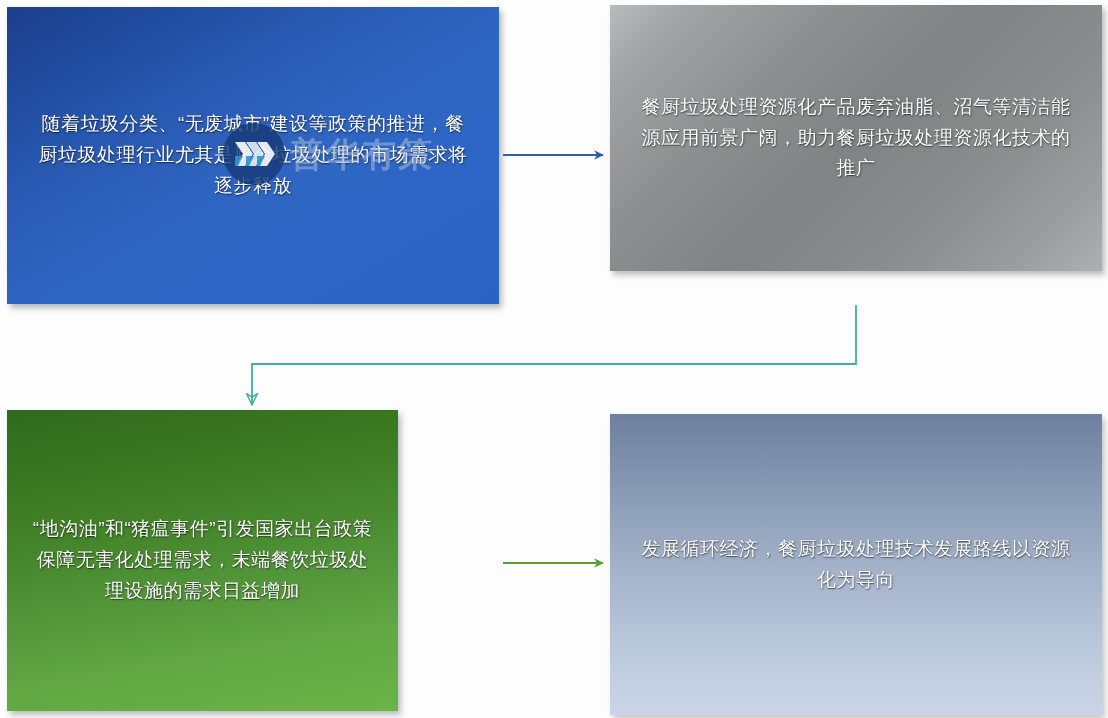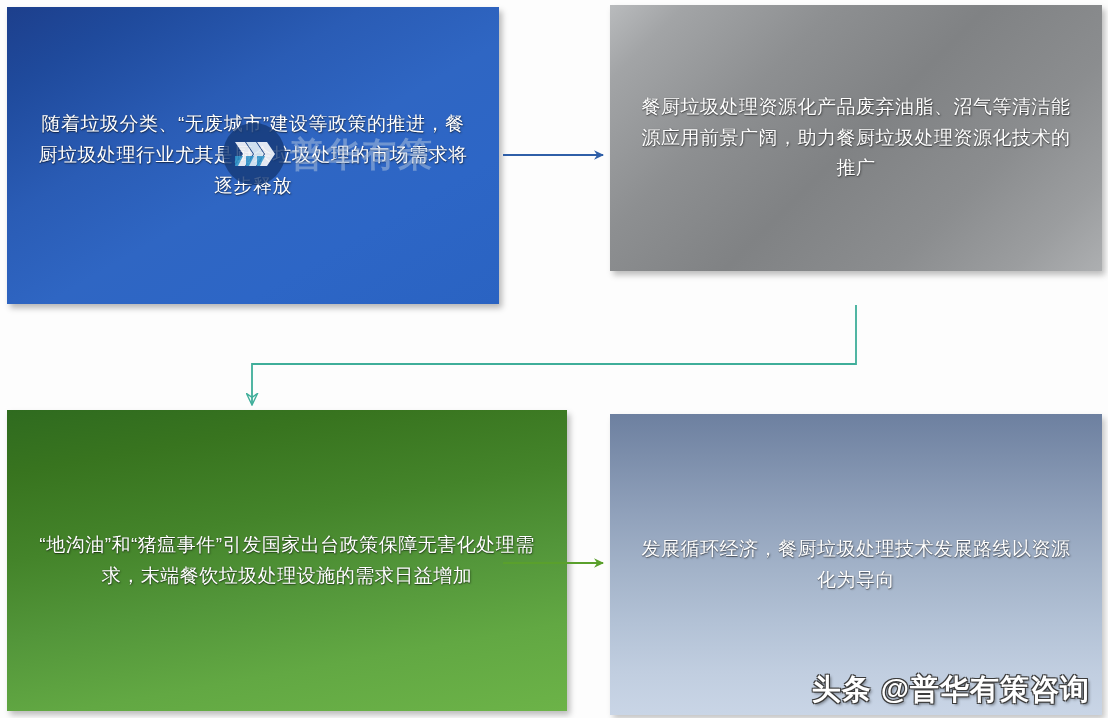--- a/index.html
+++ b/index.html
@@ -75,21 +75,21 @@
         #808284 50%,
         #8b8d8f 72%,
         #9b9d9f 88%,
         #adafb1 100%);
     box-shadow: 3px 4px 6px rgba(0,0,0,.26);
   }
 
   
   #node-policy-safety {
     left: 7px; top: 410px;
-    width: 560px; height: 301px;
+    width: 391px; height: 301px;
     background:
       linear-gradient(170deg,
         #2f6b1f 0%,
         #38741f 16%,
         #44842a 38%,
         #53963a 58%,
         #62a843 78%,
         #6cb348 100%);
     box-shadow: 3px 4px 6px rgba(0,0,0,.26);
   }
@@ -182,21 +182,20 @@
   </div>
 
   <div class="node" id="node-policy-safety">
     <div class="node-text">“地沟油”和“猪瘟事件”引发国家出台政策保障无害化处理需求，末端餐饮垃圾处理设施的需求日益增加</div>
   </div>
 
   <div class="node" id="node-circular">
     <div class="node-text">发展循环经济，餐厨垃圾处理技术发展路线以资源化为导向</div>
   </div>
 
-  <div id="toutiao-watermark">头条 @普华有策咨询</div>
 
   <svg id="connectors" viewBox="0 0 1108 718">
     <defs>
       <marker id="arrowBlue" markerWidth="11" markerHeight="11" refX="9" refY="5.5" orient="auto" markerUnits="userSpaceOnUse">
         <path d="M0,0.8 L10,5.5 L0,10.2 L3.1,5.5 Z" fill="#2f5fa8"></path>
       </marker>
       <marker id="arrowGreen" markerWidth="11" markerHeight="11" refX="9" refY="5.5" orient="auto" markerUnits="userSpaceOnUse">
         <path d="M0,0.8 L10,5.5 L0,10.2 L3.1,5.5 Z" fill="#5aa02c"></path>
       </marker>
       <marker id="arrowTeal" markerWidth="13" markerHeight="13" refX="11" refY="6.5" orient="auto" markerUnits="userSpaceOnUse">

